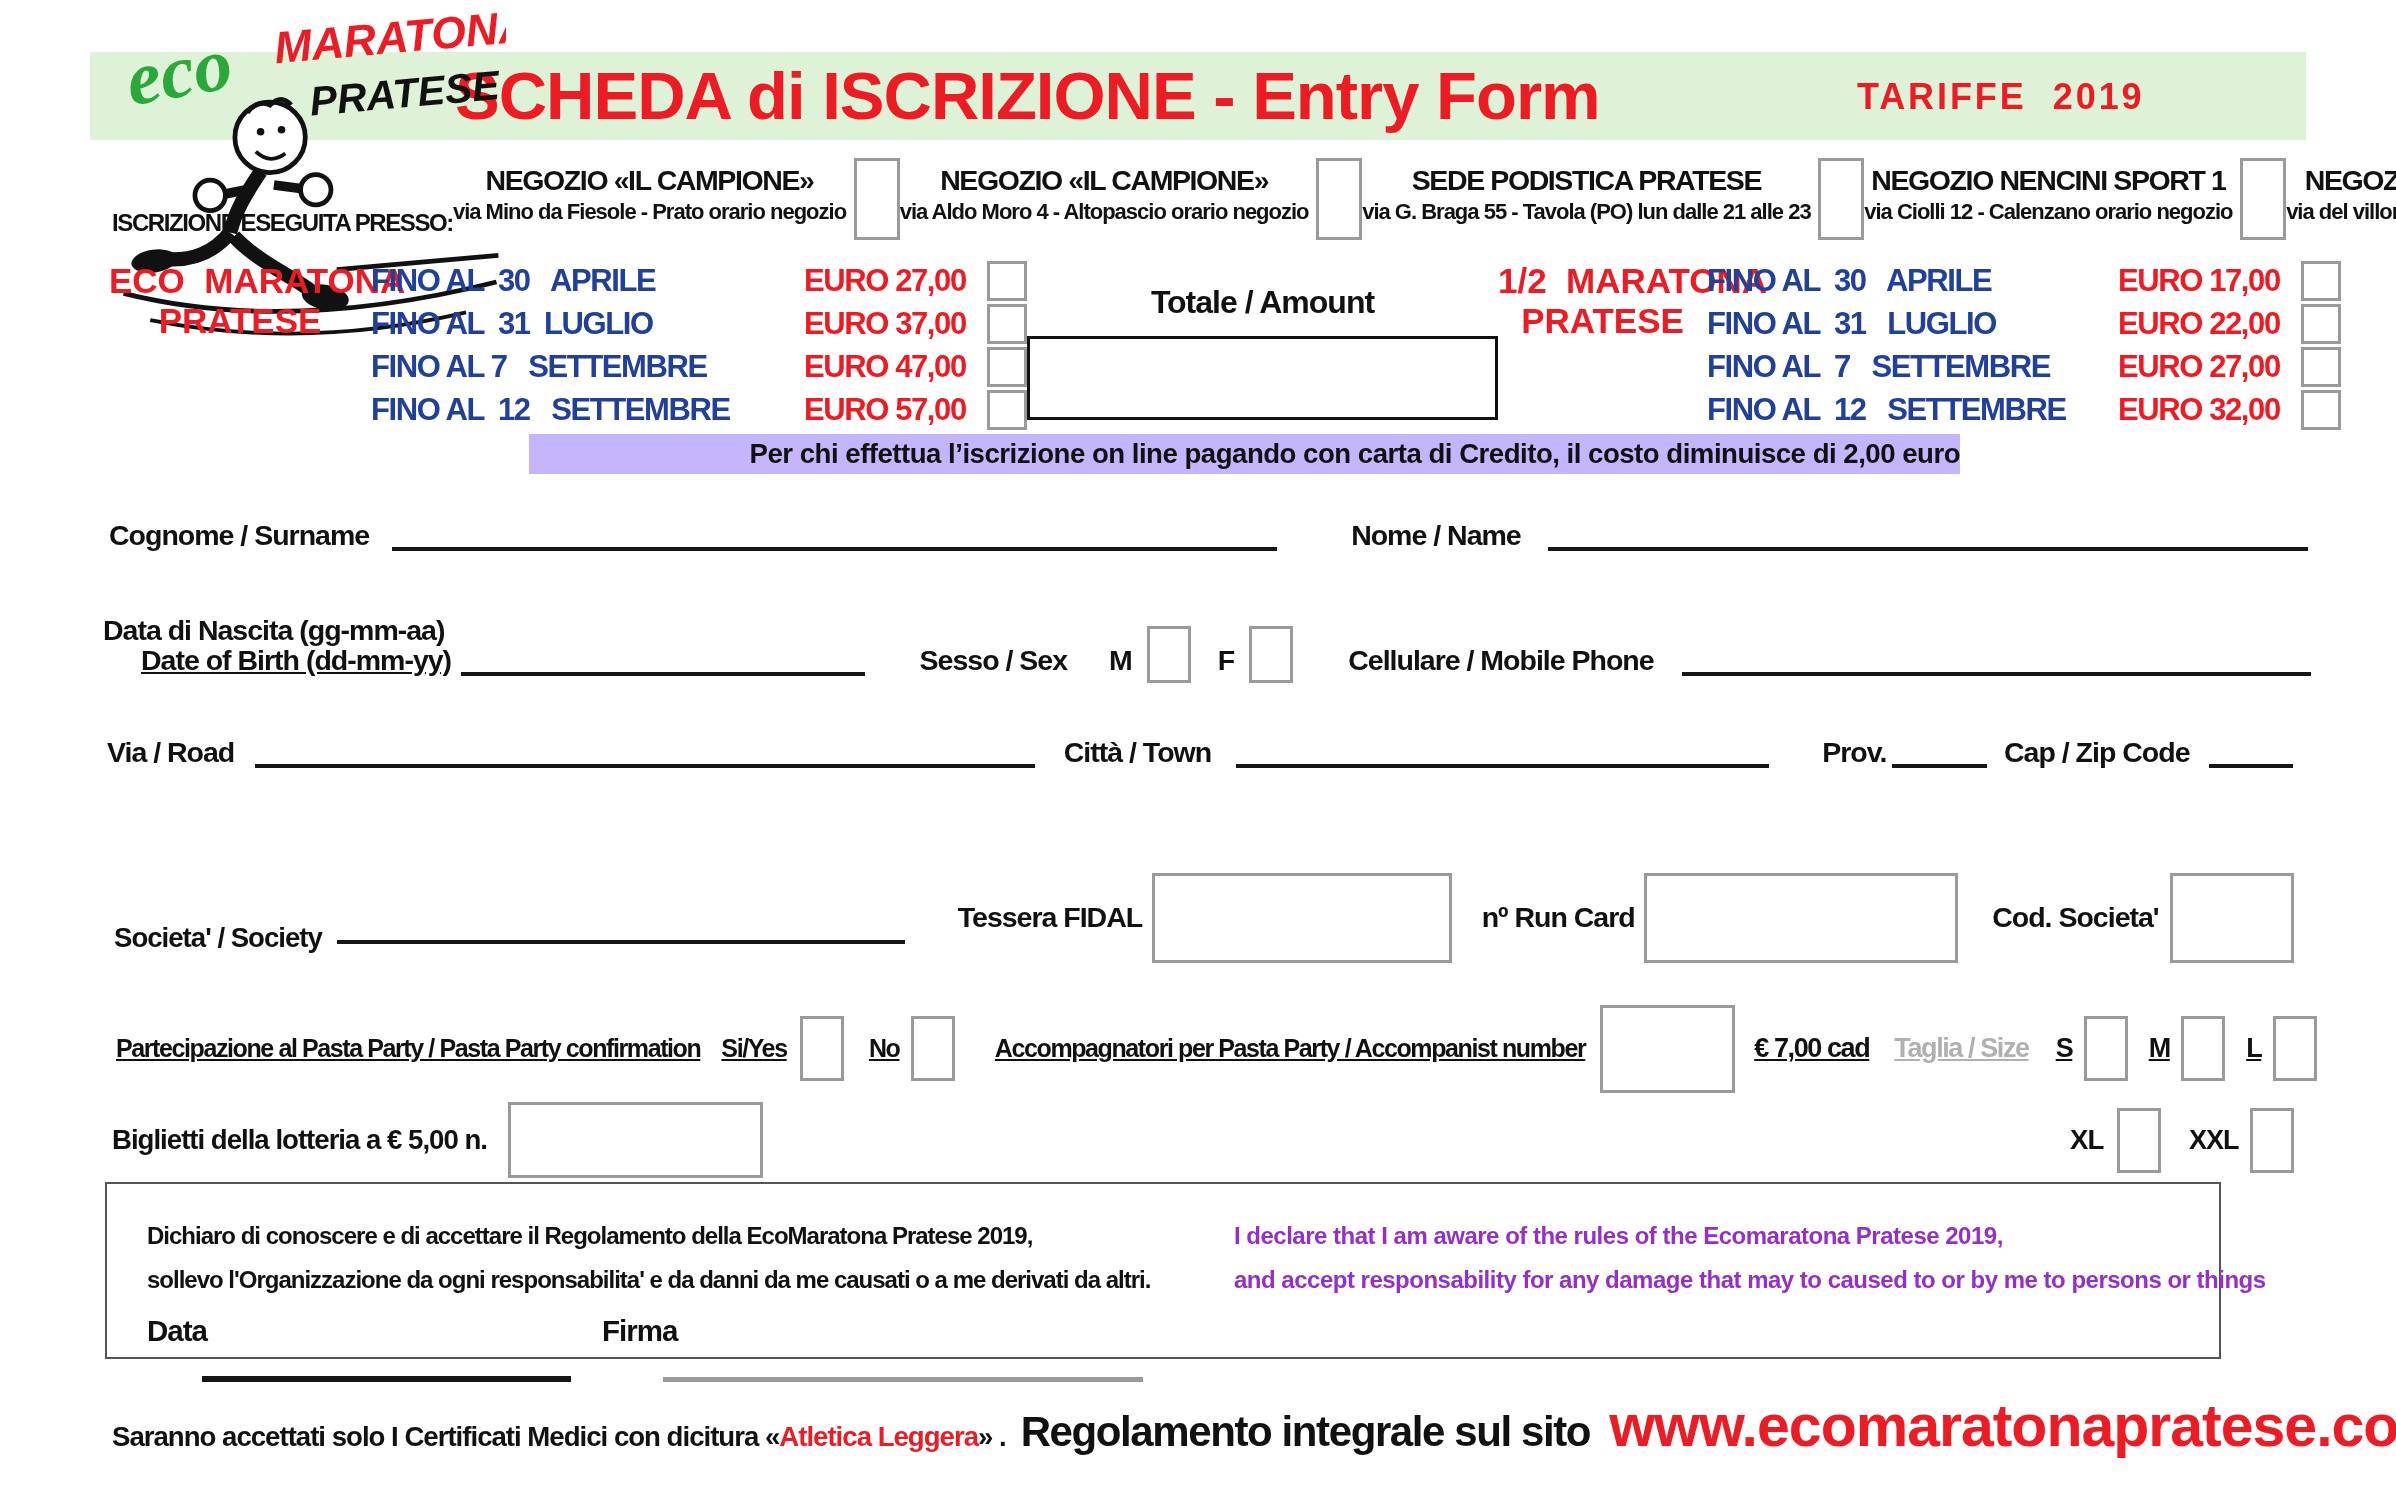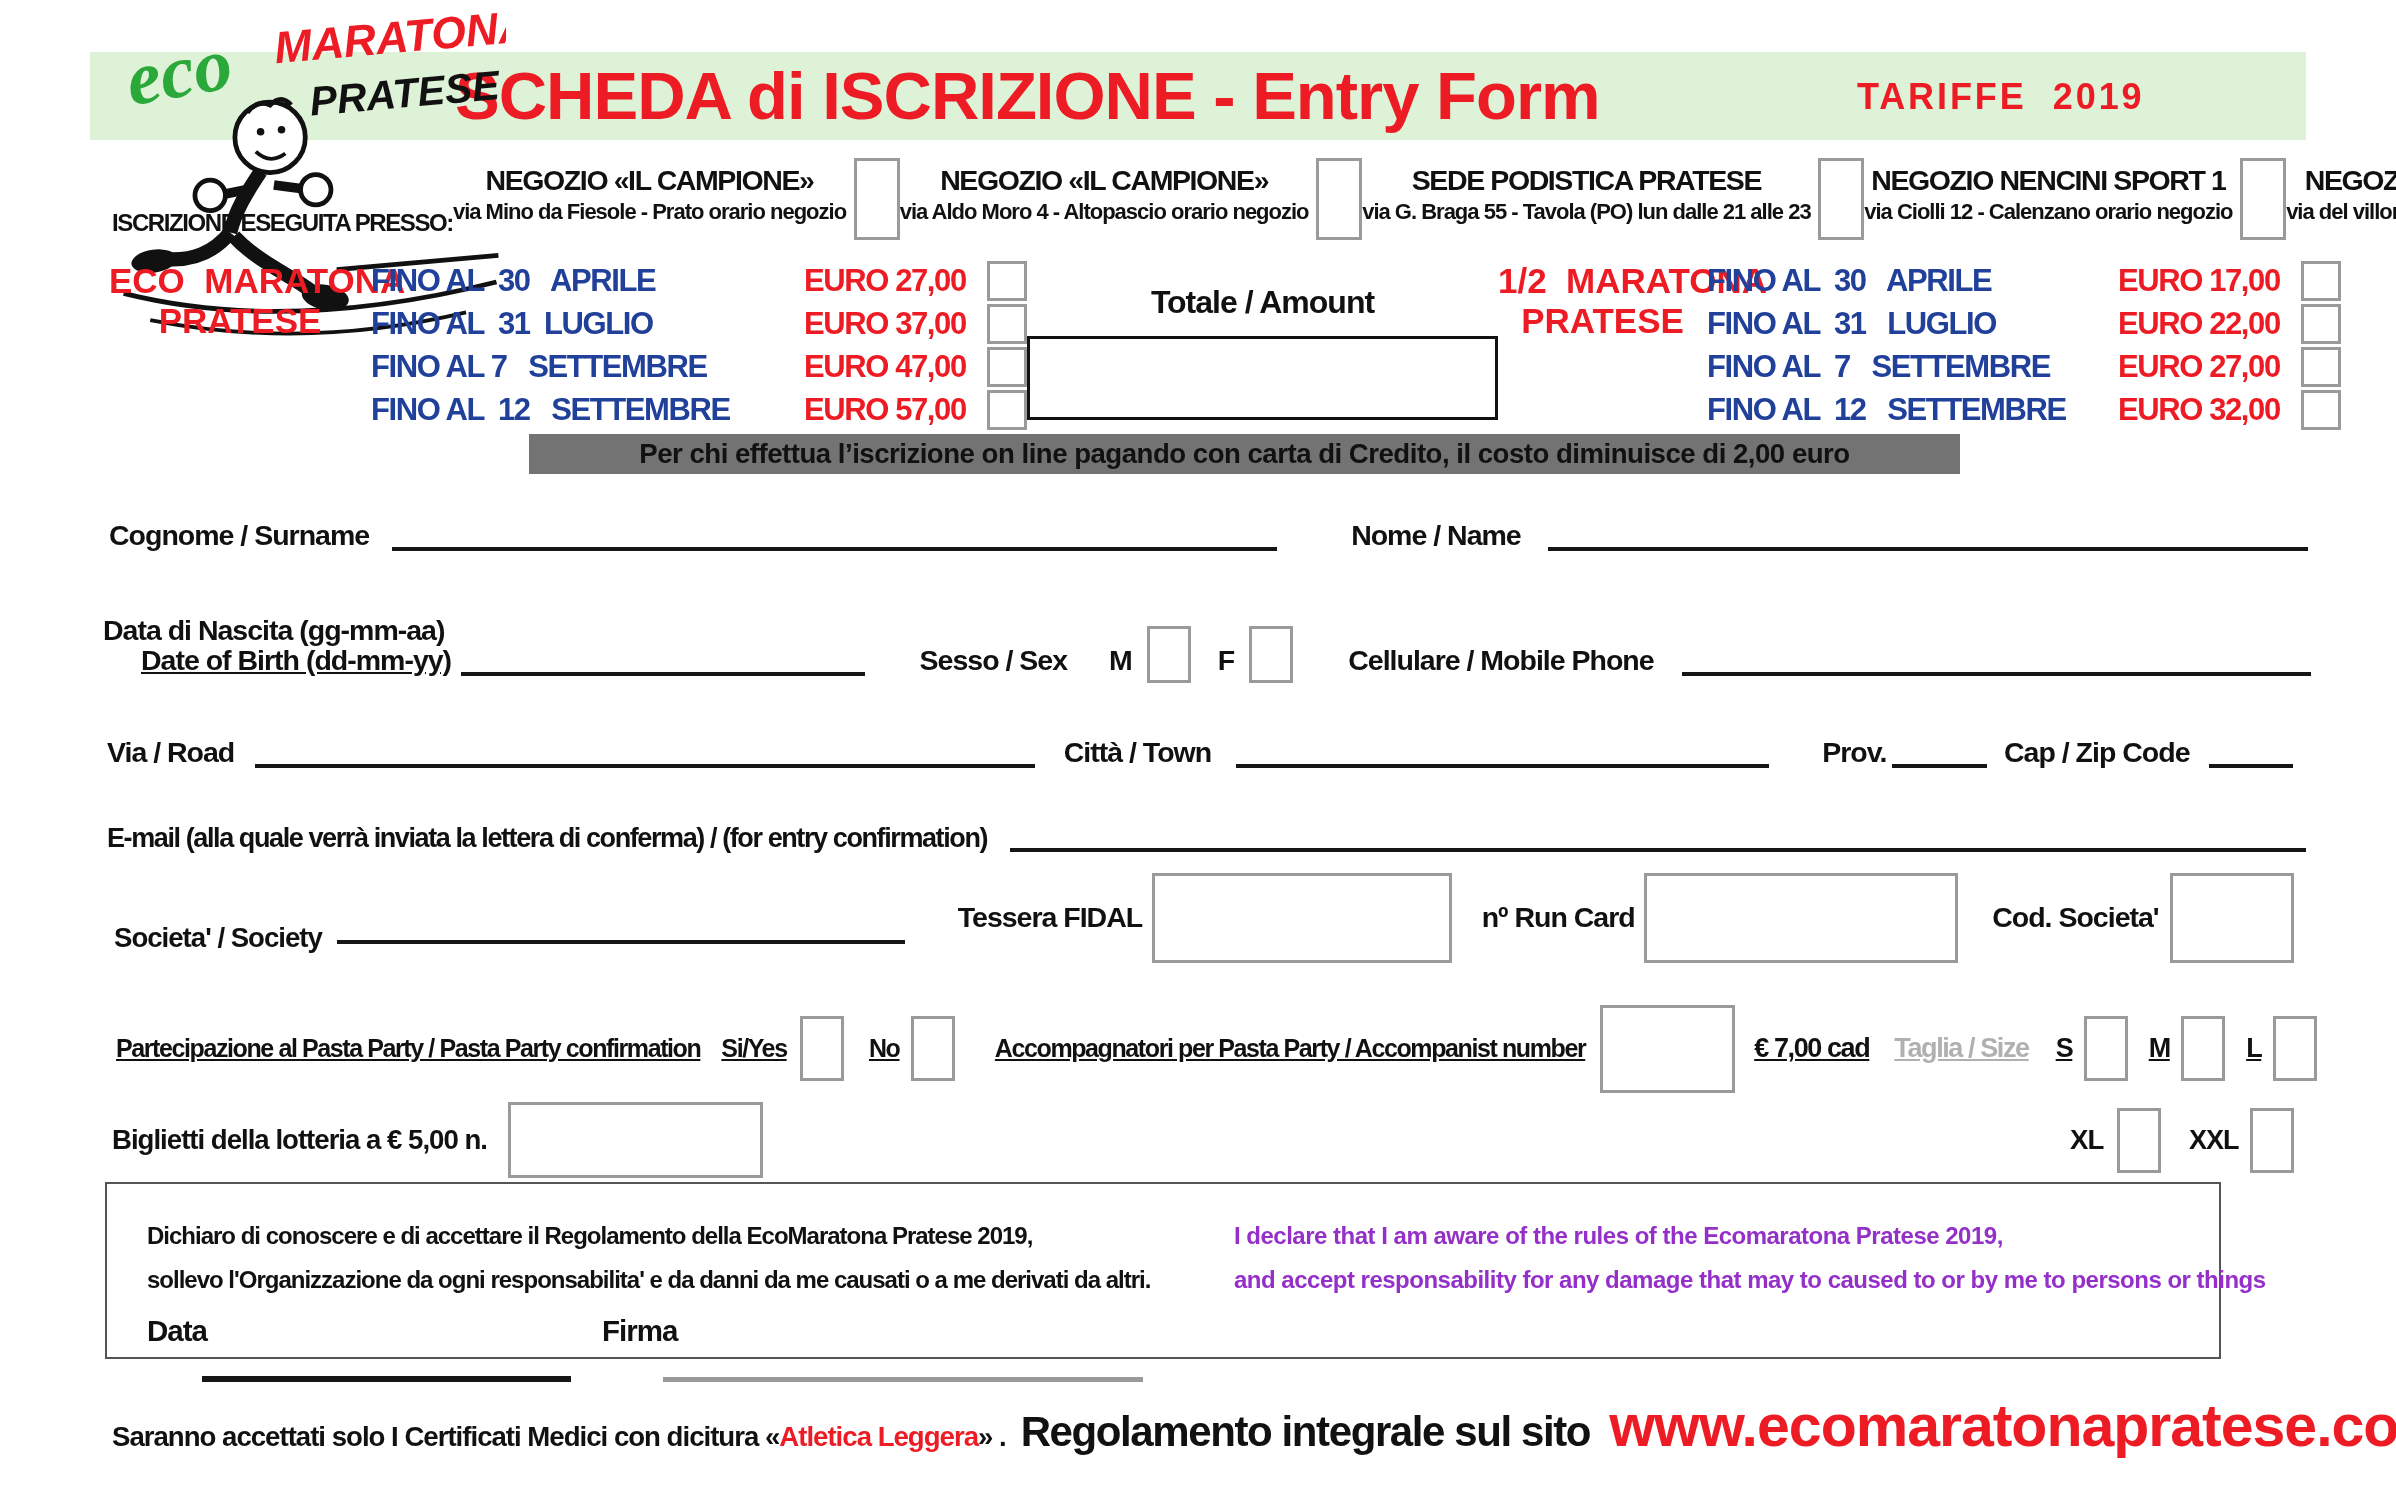--- a/index.html
+++ b/index.html
@@ -29,22 +29,22 @@
   .p-rows { display:flex; flex-direction:column; }
   .p-row { display:flex; align-items:center; height:43px; }
   .p-dead { color:#21409a; font-weight:bold; font-size:31px; letter-spacing:-1.4px; white-space:pre; width:433px; }
   .p-dead.half { width:411px; }
   .p-price { color:#ed1c24; font-weight:bold; font-size:31px; letter-spacing:-1.4px; white-space:pre; width:183px; }
   .cb-price { width:40px; height:40px; }
   .totale { width:495px; display:flex; flex-direction:column; align-items:center; margin-top:25px; }
   .totale-label { font-size:32px; font-weight:bold; letter-spacing:-1px; }
   .totale-box { margin-top:15px; width:471px; height:84px; border:3.8px solid #111; background:#fff; }
 
-  .note { position:absolute; left:529px; top:434px; width:1431px; height:40px; background:#737373;
-          color:#111; font-weight:bold; font-size:27.6px; text-align:center; line-height:40px; letter-spacing:-0.5px; }
+  .note { position:absolute; left:529px; top:434px; width:1431px; height:40px; background:#c4b5fd;
+          color:#111; font-weight:bold; font-size:27.6px; text-align:right; line-height:40px; letter-spacing:-0.5px; }
 
   .frow { position:absolute; display:flex; align-items:flex-end; }
   .lbl { font-weight:bold; font-size:28.5px; letter-spacing:-1px; white-space:nowrap; line-height:1.05; }
   .lbl-sm { font-weight:bold; font-size:25px; letter-spacing:-1.4px; white-space:nowrap; line-height:1.05;text-decoration:underline; }
   .ul { border-bottom:4.8px solid #161616; height:11.4px; }
   .gray-txt { color:#b0b0b0; }
   .cb-mid { width:44px; height:57px; margin-bottom:-7.6px; }
   .cb-size { width:44px; height:65px; }
   .inbox { border:3.8px solid #9a9a9a; background:#fff; flex:none; }
   .spacer { flex:1; }
@@ -229,24 +229,20 @@
     <span class="lbl">Via / Road</span>
     <div class="ul" style="width:780px; margin-left:21px;"></div>
     <span class="lbl" style="margin-left:28.5px;">Città / Town</span>
     <div class="ul" style="width:533px; margin-left:25px;"></div>
     <span class="lbl" style="margin-left:53px;">Prov.</span>
     <div class="ul" style="width:95px; margin-left:5.7px;"></div>
     <span class="lbl" style="margin-left:17px;">Cap / Zip Code</span>
     <div class="ul" style="width:84px; margin-left:19px;"></div>
   </div>
 
-  <div class="frow" id="row-email">
-    <span class="lbl" style="font-size:27px; letter-spacing:-1.4px;">E-mail (alla quale verrà inviata la lettera di conferma) / (for entry confirmation)</span>
-    <div class="ul spacer" style="margin-left:23px;"></div>
-  </div>
 
   <div class="frow" id="row-society">
     <span class="lbl drop" style="font-size:27.6px;">Societa' / Society</span>
     <div class="ul drop" style="width:647px; margin-left:15px;"></div>
     <span class="lbl" style="margin-left:53px;">Tessera FIDAL</span>
     <div class="inbox" style="width:300px; height:90px; margin-left:9.5px;"></div>
     <span class="lbl" style="margin-left:30px;">nº Run Card</span>
     <div class="inbox" style="width:314px; height:90px; margin-left:9.5px;"></div>
     <span class="lbl" style="margin-left:34px;">Cod. Societa'</span>
     <div class="inbox" style="width:124px; height:90px; margin-left:11.4px;"></div>

